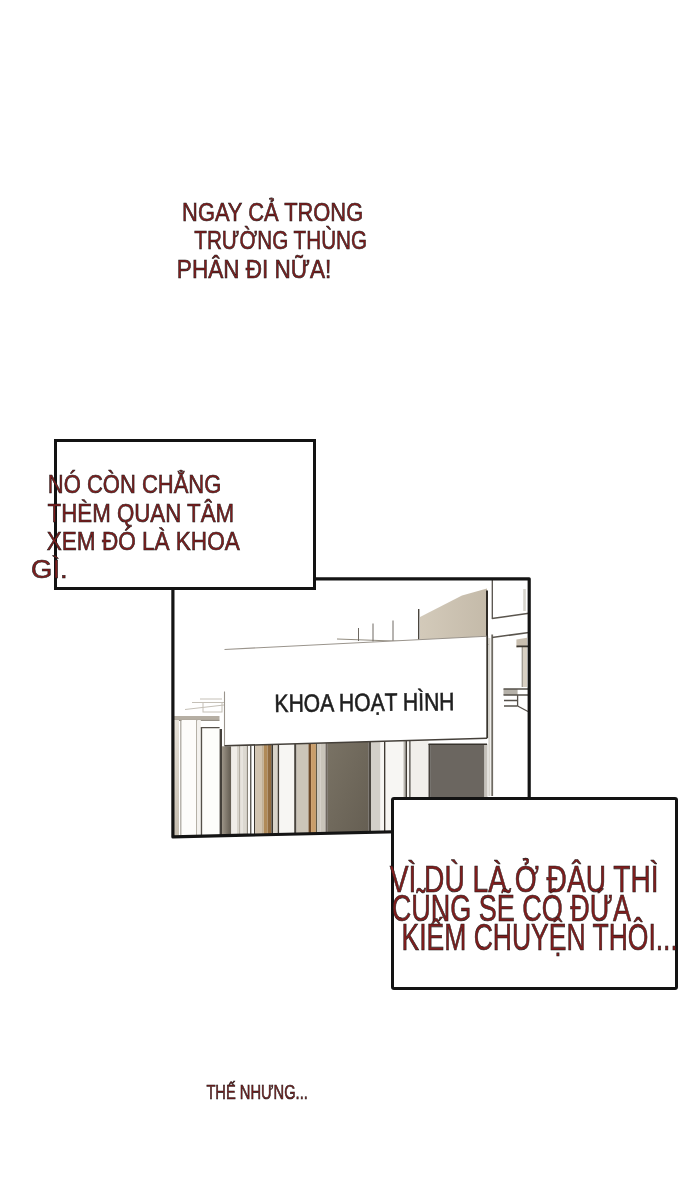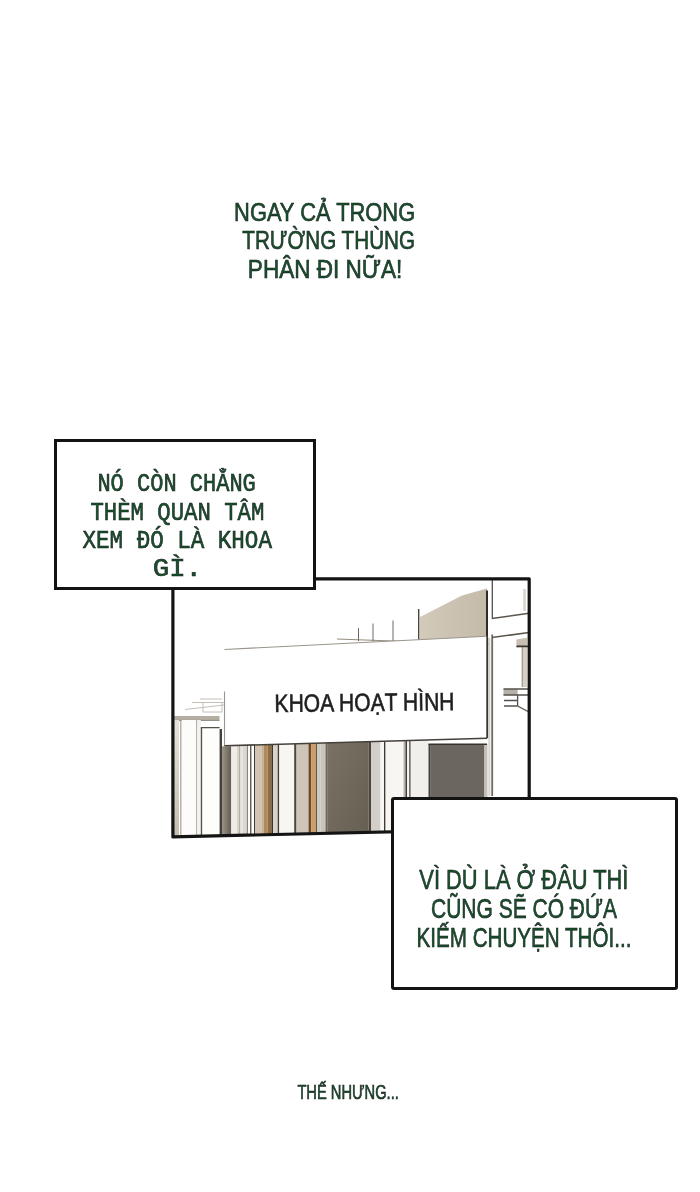--- a/index.html
+++ b/index.html
@@ -1,18 +1,18 @@
 <!DOCTYPE html>
 <html><head>
 <meta charset="utf-8">
 <style>
   html,body{margin:0;padding:0;background:#ffffff;}
   body{width:700px;height:1192px;position:relative;overflow:hidden;
        font-family:"Liberation Sans",sans-serif;}
-  .ln{position:absolute;text-align:center;font-weight:400;color:#14532d;white-space:nowrap;-webkit-text-stroke:0.6px #1b1b1b;}
+  .ln{position:absolute;font-weight:400;color:#7f1d1d;white-space:nowrap;-webkit-text-stroke:0.6px #1b1b1b;}
   .ln span{display:inline-block;transform-origin:50% 50%;}
   .box{position:absolute;background:#ffffff;border:3px solid #131313;box-sizing:border-box;}
 </style>
 </head>
 <body>
 
 <svg id="panel" width="700" height="1192" viewBox="0 0 700 1192" style="position:absolute;left:0;top:0;">
   <defs>
     <clipPath id="pc">
       <polygon points="172.9,578.8 529.2,578.8 529.2,828.6 172.9,836.9"></polygon>
@@ -145,29 +145,29 @@
   <polygon points="172.9,578.8 529.2,578.8 529.2,828.6 172.9,836.9" fill="none" stroke="#141414" stroke-width="3.2" stroke-linejoin="round"></polygon>
 </svg>
 
 <div class="ln" id="t1" style="left:165px;top:197.6px;width:320px;font-size:26px;line-height:28.6px;">
   <span style="transform:scaleX(0.841)">NGAY CẢ TRONG</span><br>
   <span style="transform:scaleX(0.795);margin-left:7px">TRƯỜNG THÙNG</span><br>
   <span style="transform:scaleX(0.867)">PHÂN ĐI NỮA!</span>
 </div>
 
 <div class="box" style="left:54px;top:439px;width:262px;height:150.5px;"></div>
-<div class="ln" id="t2" style="left:17px;top:470.2px;width:320px;font-size:26px;line-height:28.4px;font-family:Liberation Mono, monospace;">
+<div class="ln" id="t2" style="left:32px;top:470.2px;width:320px;font-size:26px;line-height:28.4px;">
   <span style="transform:scaleX(0.846)">NÓ CÒN CHẲNG</span><br>
   <span style="transform:scaleX(0.857)">THÈM QUAN TÂM</span><br>
   <span style="transform:scaleX(0.867)">XEM ĐÓ LÀ KHOA</span><br>
   <span style="transform:scaleX(1.053)">GÌ.</span>
 </div>
 
 <div class="box" style="left:391.4px;top:797.4px;width:286.6px;height:193px;border-radius:3px;"></div>
-<div class="ln" id="t3" style="left:364px;top:864.6px;width:320px;font-size:28px;line-height:29px;">
+<div class="ln" id="t3" style="left:352px;top:864.6px;width:320px;font-size:36px;line-height:29px;">
   <span style="transform:scaleX(0.781)">VÌ DÙ LÀ Ở ĐÂU THÌ</span><br>
   <span style="transform:scaleX(0.750)">CŨNG SẼ CÓ ĐỨA</span><br>
   <span style="transform:scaleX(0.736)">KIẾM CHUYỆN THÔI...</span>
 </div>
 
 <div class="ln" id="t4" style="left:188px;top:1078.8px;width:320px;font-size:20px;line-height:27px;">
   <span style="transform:scaleX(0.734)">THẾ NHƯNG...</span>
 </div>
 
 </body></html>

